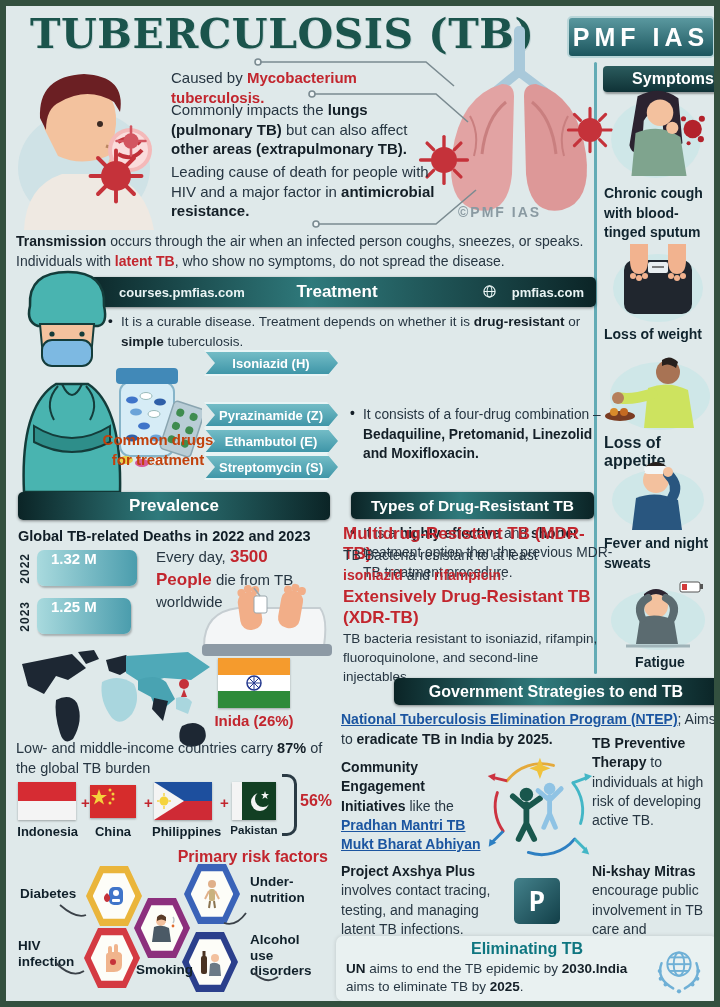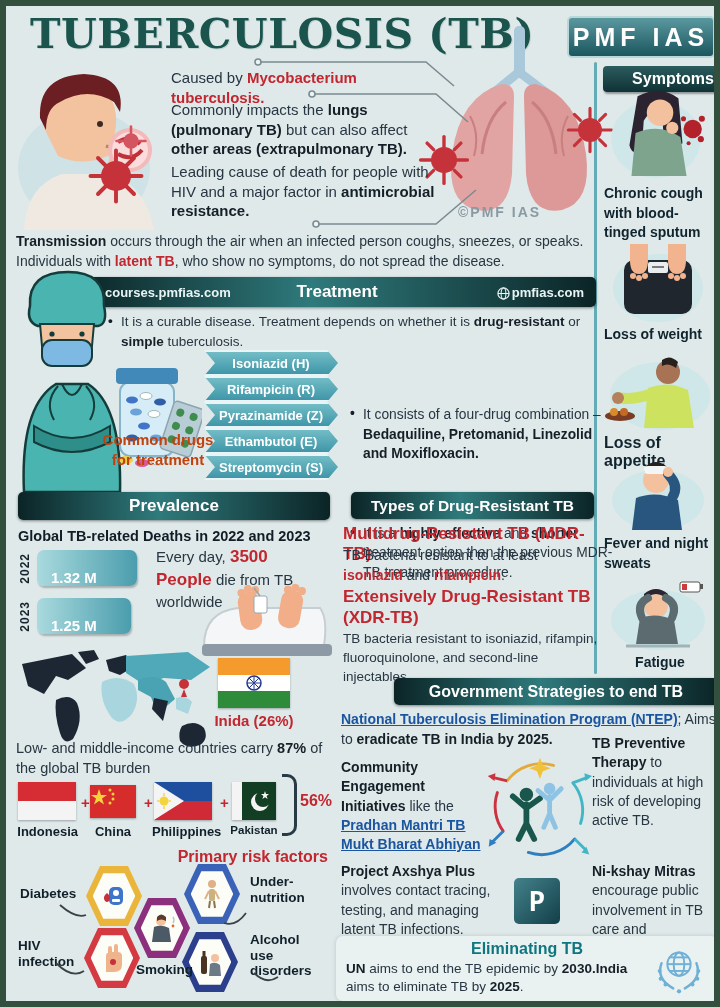--- a/index.html
+++ b/index.html
@@ -21,28 +21,28 @@
   .r{font-weight:bold;color:#c2262e;}
   .link{font-weight:bold;color:#1b55a0;text-decoration:underline;cursor:pointer;}
   .bullet{position:relative;padding-left:13px;}
   .bullet::before{content:"•";position:absolute;left:0;top:-1px;font-weight:bold;color:#141f27;}
   
   .callout{left:165px;width:278px;font-size:15px;line-height:1.3;color:#273642;}
   .connector{stroke:#7b8b91;stroke-width:1.6;fill:none;}
   .conn-dot{fill:#eef4f5;stroke:#7b8b91;stroke-width:1.6;}
   
   .treat-bar{left:72px;top:271px;width:518px;height:30px;}
-  .treat-url{position:absolute;display:flex;align-items:flex-end;gap:2px;font-size:13px;font-weight:bold;color:#e9f4f4;}
+  .treat-url{position:absolute;display:flex;align-items:flex-start;gap:16px;font-size:13px;font-weight:bold;color:#e9f4f4;}
   .chev{position:absolute;left:198px;width:134px;height:22px;background:linear-gradient(180deg,#73bcc6,#3f96a8);color:#fff;font-weight:bold;font-size:13px;
         display:flex;align-items:center;justify-content:center;border-top:2px solid #e8f4f5;border-bottom:2px solid #e8f4f5;
         clip-path:polygon(0 0,calc(100% - 11px) 0,100% 50%,calc(100% - 11px) 100%,0 100%,11px 50%);}
   
   .prev-row{position:absolute;display:flex;align-items:center;gap:5px;}
   .year-label{writing-mode:vertical-rl;transform:rotate(180deg);font-weight:bold;font-size:12px;color:#15242c;letter-spacing:1px;}
-  .prev-bar{height:36px;background:linear-gradient(90deg,#a9dade,#4b9dad);border-radius:7px;display:flex;align-items:flex-end;padding-left:14px;
+  .prev-bar{height:36px;background:linear-gradient(90deg,#a9dade,#4b9dad);border-radius:7px;display:flex;align-items:flex-start;padding-left:14px;
         color:#fff;font-weight:bold;font-size:15px;box-shadow:1px 2px 2px rgba(0,0,0,.25);box-sizing:border-box;}
   .flag{position:absolute;box-shadow:0 1px 2px rgba(0,0,0,.3);}
   .flag-label{position:absolute;font-weight:bold;font-size:13px;color:#10202a;}
   .plus{position:absolute;font-weight:bold;font-size:15px;color:#c2262e;}
   .bracket{position:absolute;width:12px;height:56px;border:3px solid #2a3a44;border-left:none;border-radius:0 10px 10px 0;}
   .hex{position:absolute;clip-path:polygon(25% 0,75% 0,100% 50%,75% 100%,25% 100%,0 50%);display:flex;align-items:center;justify-content:center;}
   .hex-inner{width:76%;height:76%;clip-path:polygon(25% 0,75% 0,100% 50%,75% 100%,25% 100%,0 50%);background:#fdfdf8;display:flex;align-items:center;justify-content:center;}
   .risk-label{position:absolute;font-weight:bold;font-size:13.5px;color:#10202a;line-height:1.15;}
   
   .gov-col{font-size:14px;line-height:1.38;color:#273642;}
@@ -288,21 +288,20 @@
         </g>
     </g>
     <ellipse cx="20" cy="104" rx="7" ry="4" fill="#e8d24a"></ellipse>
       <ellipse cx="36" cy="107" rx="7" ry="4" fill="#d85a9a"></ellipse>
       <ellipse cx="52" cy="105" rx="7" ry="4" fill="#fff" stroke="#9bb"></ellipse>
   </svg>
 
   <div class="abs" style="left:86px;top:424px;width:132px;text-align:center;font-weight:bold;font-size:15px;color:#c2410c;line-height:1.35;">Common drugs for treatment</div>
 
   <div class="abs chev" style="top:344px;">Isoniazid (H)</div>
-  <div class="abs chev" style="top:370px;">Rifampicin (R)</div>
   <div class="abs chev" style="top:396px;">Pyrazinamide (Z)</div>
   <div class="abs chev" style="top:422px;">Ethambutol (E)</div>
   <div class="abs chev" style="top:448px;">Streptomycin (S)</div>
 
   <div class="abs bullet" style="left:344px;top:360px;width:252px;font-size:13.8px;line-height:1.42;">
     <span>It consists of a four-drug combination – </span><span class="b">Bedaquiline, Pretomanid, Linezolid and Moxifloxacin.</span>
   </div>
   <div class="abs bullet" style="left:344px;top:420px;width:252px;font-size:13.8px;line-height:1.42;">
     <span>It is a </span><span class="b">highly effective</span><span> and </span><span class="b">shorter</span><span> treatment option than the previous MDR-TB treatment procedure.</span>
   </div>

